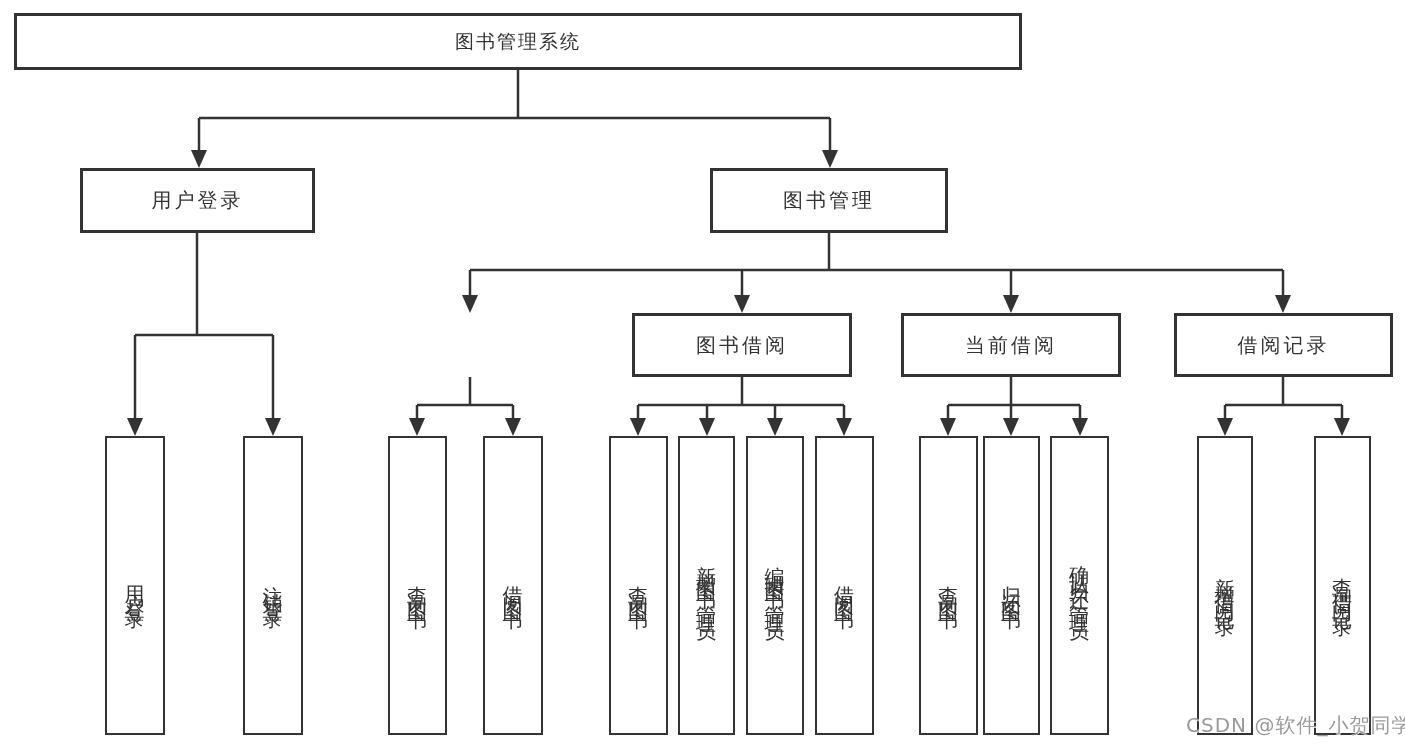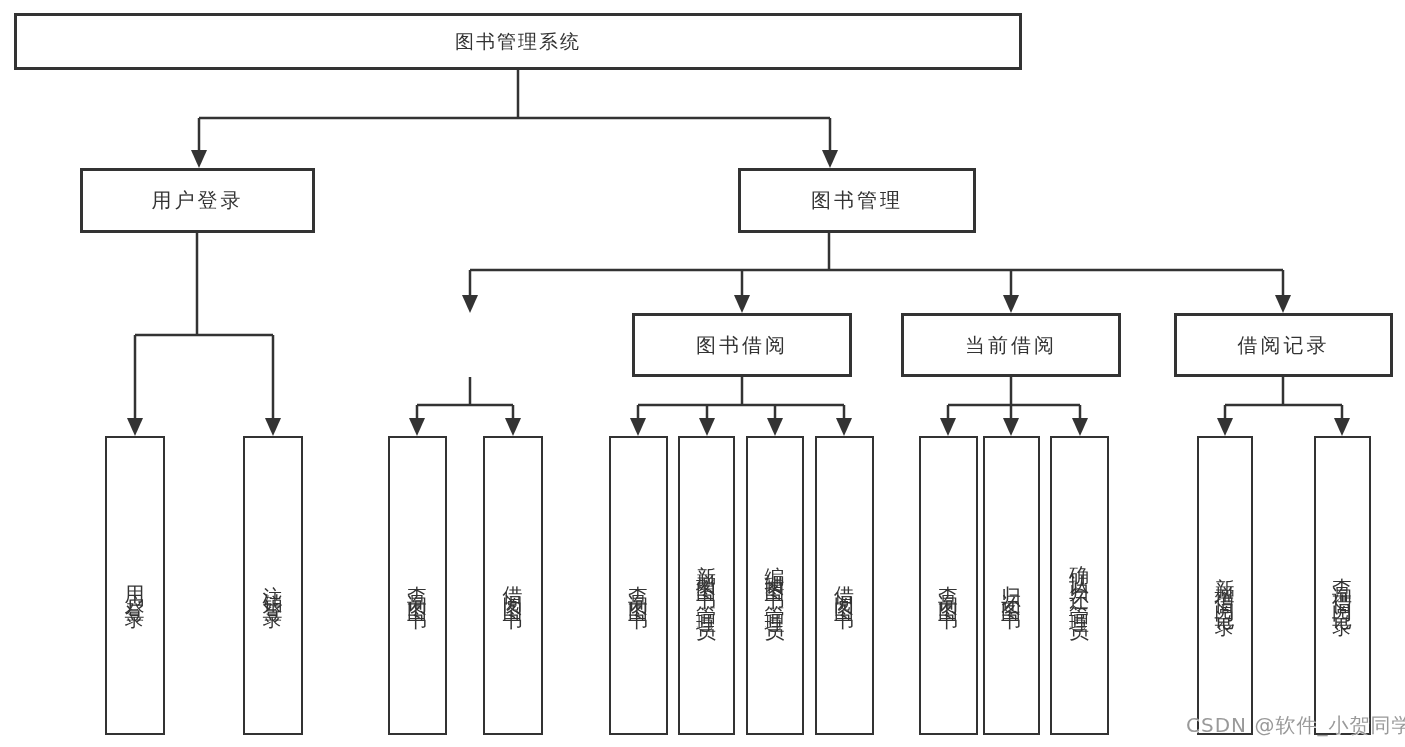--- a/index.html
+++ b/index.html
@@ -114,21 +114,21 @@
       <polygon points="1003,418 1019,418 1011,436"></polygon>
       <polygon points="1072,418 1088,418 1080,436"></polygon>
       <polygon points="1217,418 1233,418 1225,436"></polygon>
       <polygon points="1334,418 1350,418 1342,436"></polygon>
     </g>
   </svg>
 
   <div class="node h root" style="left:14px;top:13px;width:1008px;height:57px">图书管理系统</div>
 
   <div class="node h" style="left:80px;top:168px;width:235px;height:65px">用户登录</div>
-  <div class="node h" style="left:738px;top:168px;width:238px;height:65px">图书管理</div>
+  <div class="node h" style="left:710px;top:168px;width:238px;height:65px">图书管理</div>
 
   <div class="node h" style="left:901px;top:313px;width:220px;height:64px">当前借阅</div>
   <div class="node h" style="left:632px;top:313px;width:220px;height:64px">图书借阅</div>
   <div class="node h" style="left:1174px;top:313px;width:219px;height:64px">借阅记录</div>
 
   <div class="node v" style="left:105px;top:436px;width:60px;height:299px">用户登录</div>
   <div class="node v" style="left:243px;top:436px;width:60px;height:299px">注销登录</div>
 
   <div class="node v" style="left:388px;top:436px;width:59px;height:299px">查询图书</div>
   <div class="node v" style="left:483px;top:436px;width:60px;height:299px">借阅图书</div>

